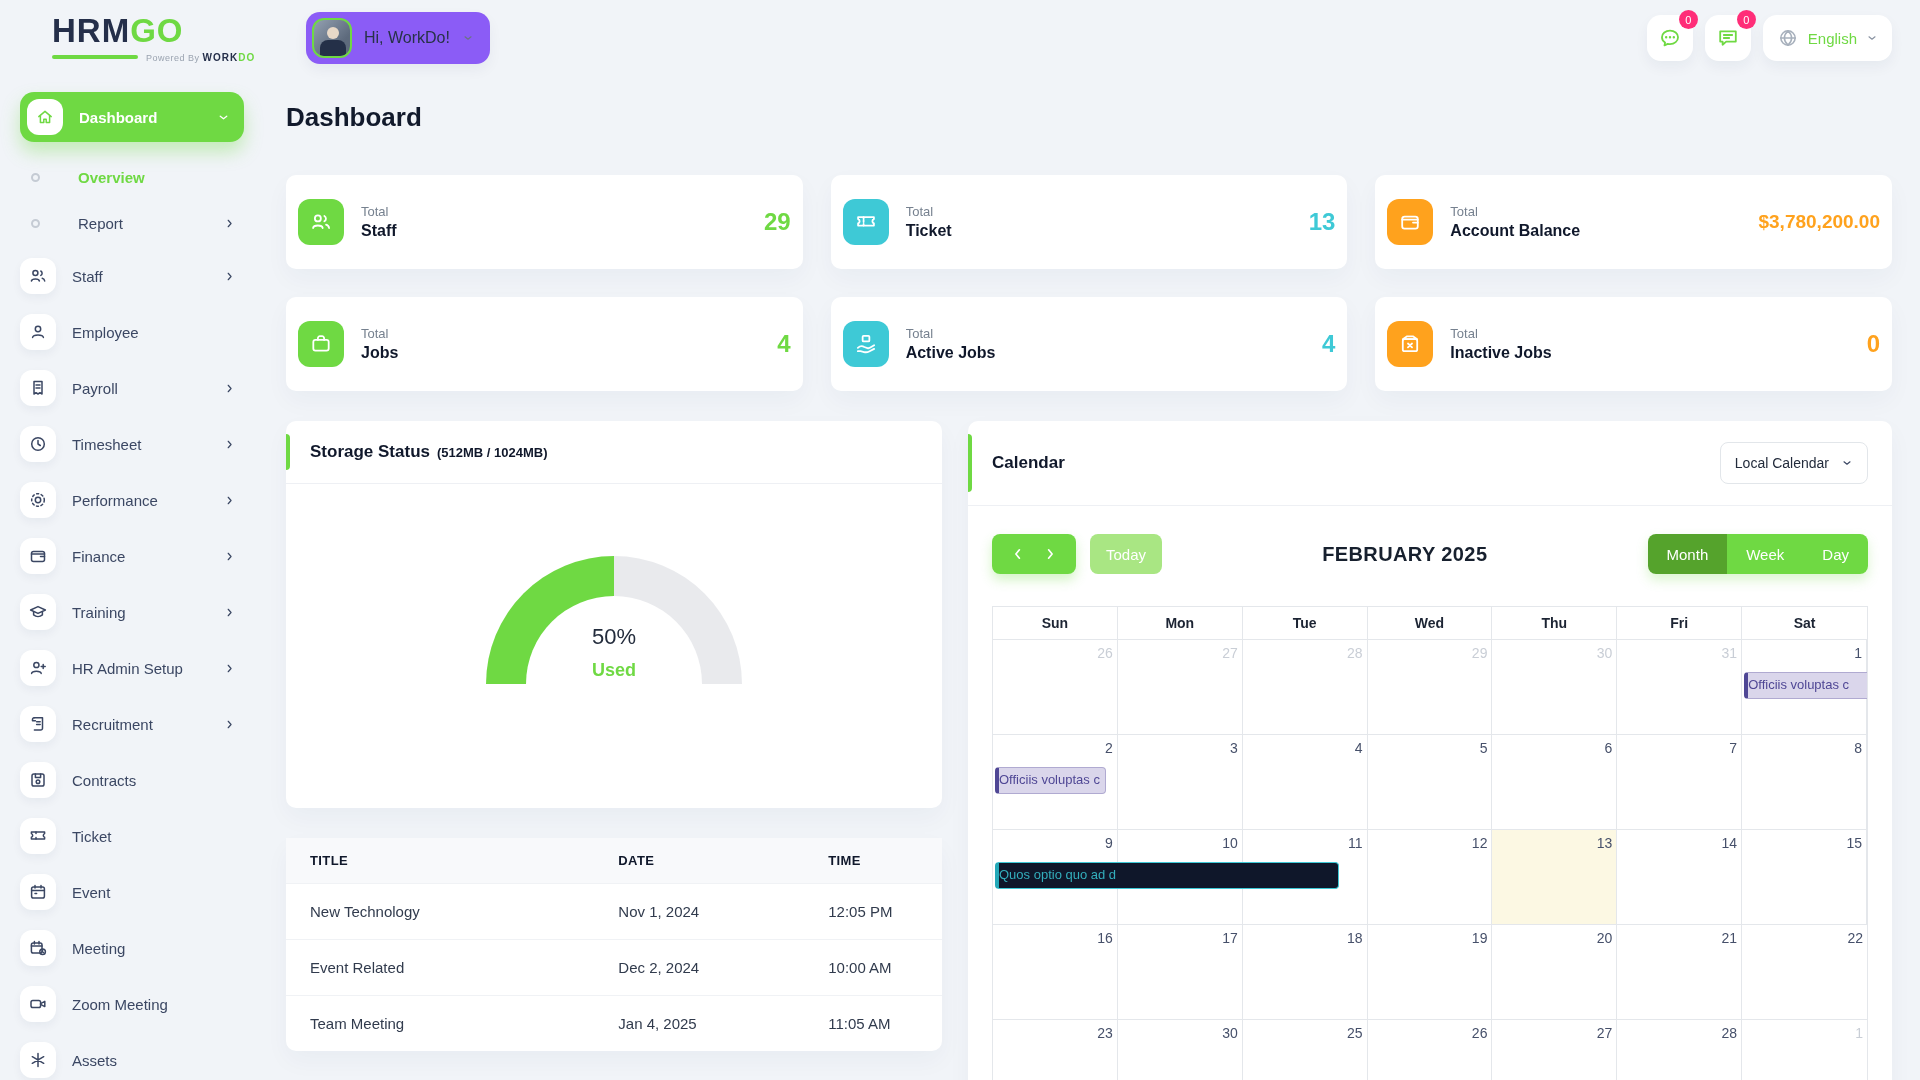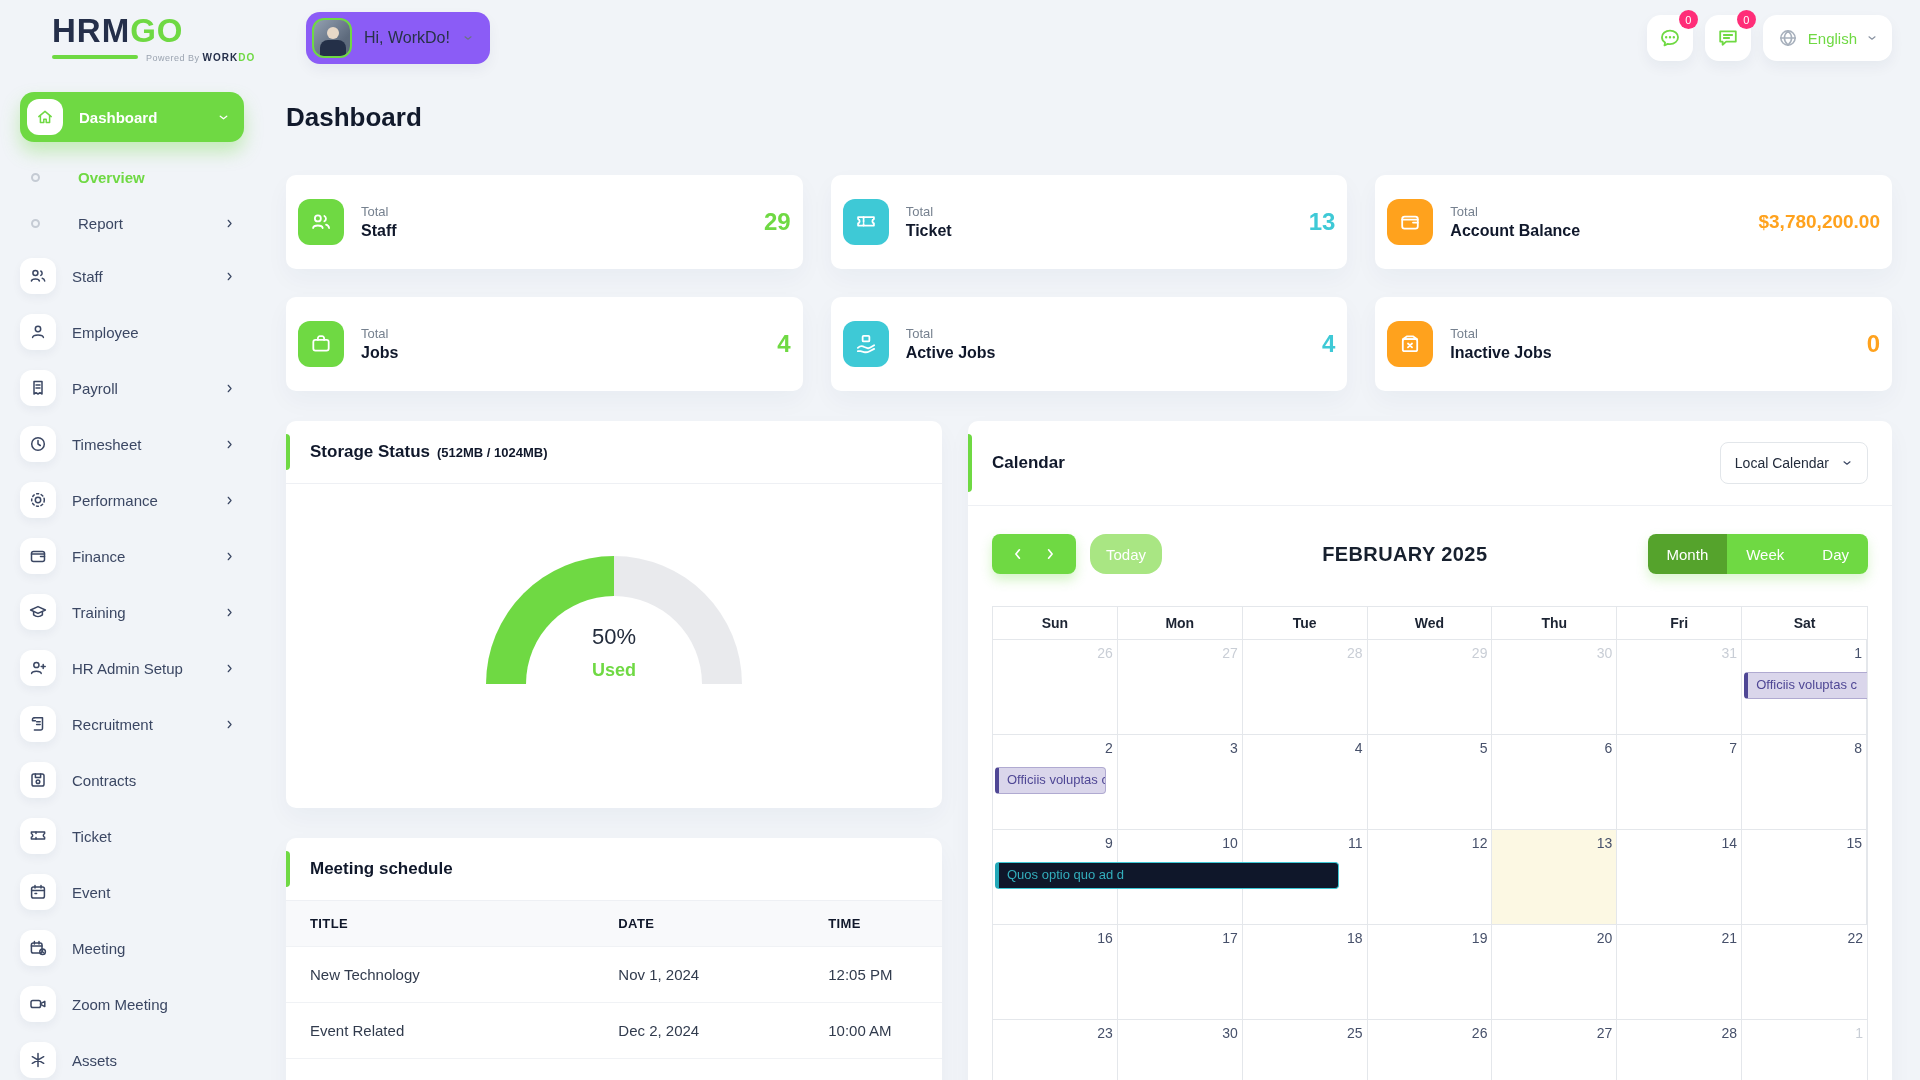--- a/index.html
+++ b/index.html
@@ -91,41 +91,41 @@
   .meetings table{width:100%;border-collapse:collapse}
   .meetings thead tr{background:#f8f9fb}
   .meetings th{text-align:left;font-size:13px;color:var(--ink);padding:15px 24px;letter-spacing:.4px}
   .meetings th:nth-child(1){width:47%}.meetings th:nth-child(2){width:32%}
   .meetings td{font-size:15px;color:#313b4d;padding:19px 24px;border-top:1px solid #f0f2f5}
   
   .cal-toolbar{display:flex;align-items:center;padding:28px 24px 32px}
   .btn-nav{width:84px;height:40px;border-radius:8px;background:var(--green);color:#fff;
     display:flex;align-items:center;justify-content:space-evenly;cursor:pointer;box-shadow:0 6px 12px rgba(111,217,67,.3)}
   .btn-nav span{display:flex;cursor:pointer}
-  .btn-today{margin-left:14px;height:40px;padding:0 16px;border-radius:16px;background:var(--green-light);
+  .btn-today{margin-left:14px;height:40px;padding:0 16px;border-radius:8px;background:var(--green-light);
     color:#fff;font-size:15px;display:flex;align-items:center;cursor:default}
   .cal-month-title{flex:1;text-align:center;font-size:20px;font-weight:700;color:#17202e;letter-spacing:.4px}
   .view-switch{display:flex;border-radius:8px;overflow:hidden;box-shadow:0 6px 12px rgba(111,217,67,.25)}
   .view-btn{height:40px;padding:8px 19px;display:flex;align-items:center;background:var(--green);color:#fff;font-size:15px;cursor:pointer}
   .view-btn.active{background:var(--green-dark)}
   .select-box{display:flex;align-items:center;gap:12px;border:1px solid #e2e6ea;border-radius:8px;
     height:42px;padding:0 14px;font-size:14px;color:#232c3c;cursor:pointer}
   .cal-grid{margin:0 24px 24px;border:1px solid var(--grid-line)}
   .cal-head{display:grid;grid-template-columns:repeat(7,1fr)}
   .cal-head .dow{height:33px;display:flex;align-items:center;justify-content:center;
     font-size:14px;font-weight:700;color:#1c2433;border-right:1px solid var(--grid-line);border-bottom:1px solid var(--grid-line)}
   .cal-head .dow:last-child{border-right:none}
   .cal-week{display:grid;grid-template-columns:repeat(7,1fr);height:95px;position:relative;overflow:hidden}
   .cal-day{border-right:1px solid var(--grid-line);border-bottom:1px solid var(--grid-line);position:relative;cursor:pointer}
   .cal-day:last-child{border-right:none}
   .cal-day .num{position:absolute;top:5px;right:4px;font-size:14px;color:#46506a}
   .cal-day.out .num{color:#c9ced6}
   .cal-day.today{background:#fcf8e3}
   .cal-event{position:absolute;top:32px;height:27px;border-radius:4px;font-size:13px;line-height:24px;
-    padding-left:8px;white-space:nowrap;overflow:hidden;cursor:pointer;z-index:2}
+    white-space:nowrap;overflow:hidden;cursor:pointer;z-index:2}
   .cal-event.purple{background:#dad6eb;color:#4f4795;border:1px solid rgba(79,71,149,.3);border-left:4px solid #4f4795}
   .cal-event.teal{background:#0f172a;color:#33aebc;border:1px solid #3ec9d6;border-left:4px solid #23a8b8}
 </style>
 </head>
 <body>
 
 <div class="header">
   <div class="logo">
     <div class="logo-text"><span>HRM</span><span class="green">GO</span></div>
     <div class="logo-sub">
@@ -483,23 +483,20 @@
           </div>
           <div class="storage-body">
             <div class="gauge" id="storage-gauge" style="--pct: 50;">
               <div class="gauge-pct">50%</div>
               <div class="gauge-used">Used</div>
             </div>
           </div>
         </div>
 
         <div class="card meetings">
-          <div class="card-header">
-            <span class="card-title">Meeting schedule</span>
-          </div>
           <table>
             <thead>
                 <tr id="meet-head">
                   <th>TITLE</th>
                   <th>DATE</th>
                   <th>TIME</th>
                 </tr>
               </thead>
             <tbody id="meet-body">
                 <tr>

